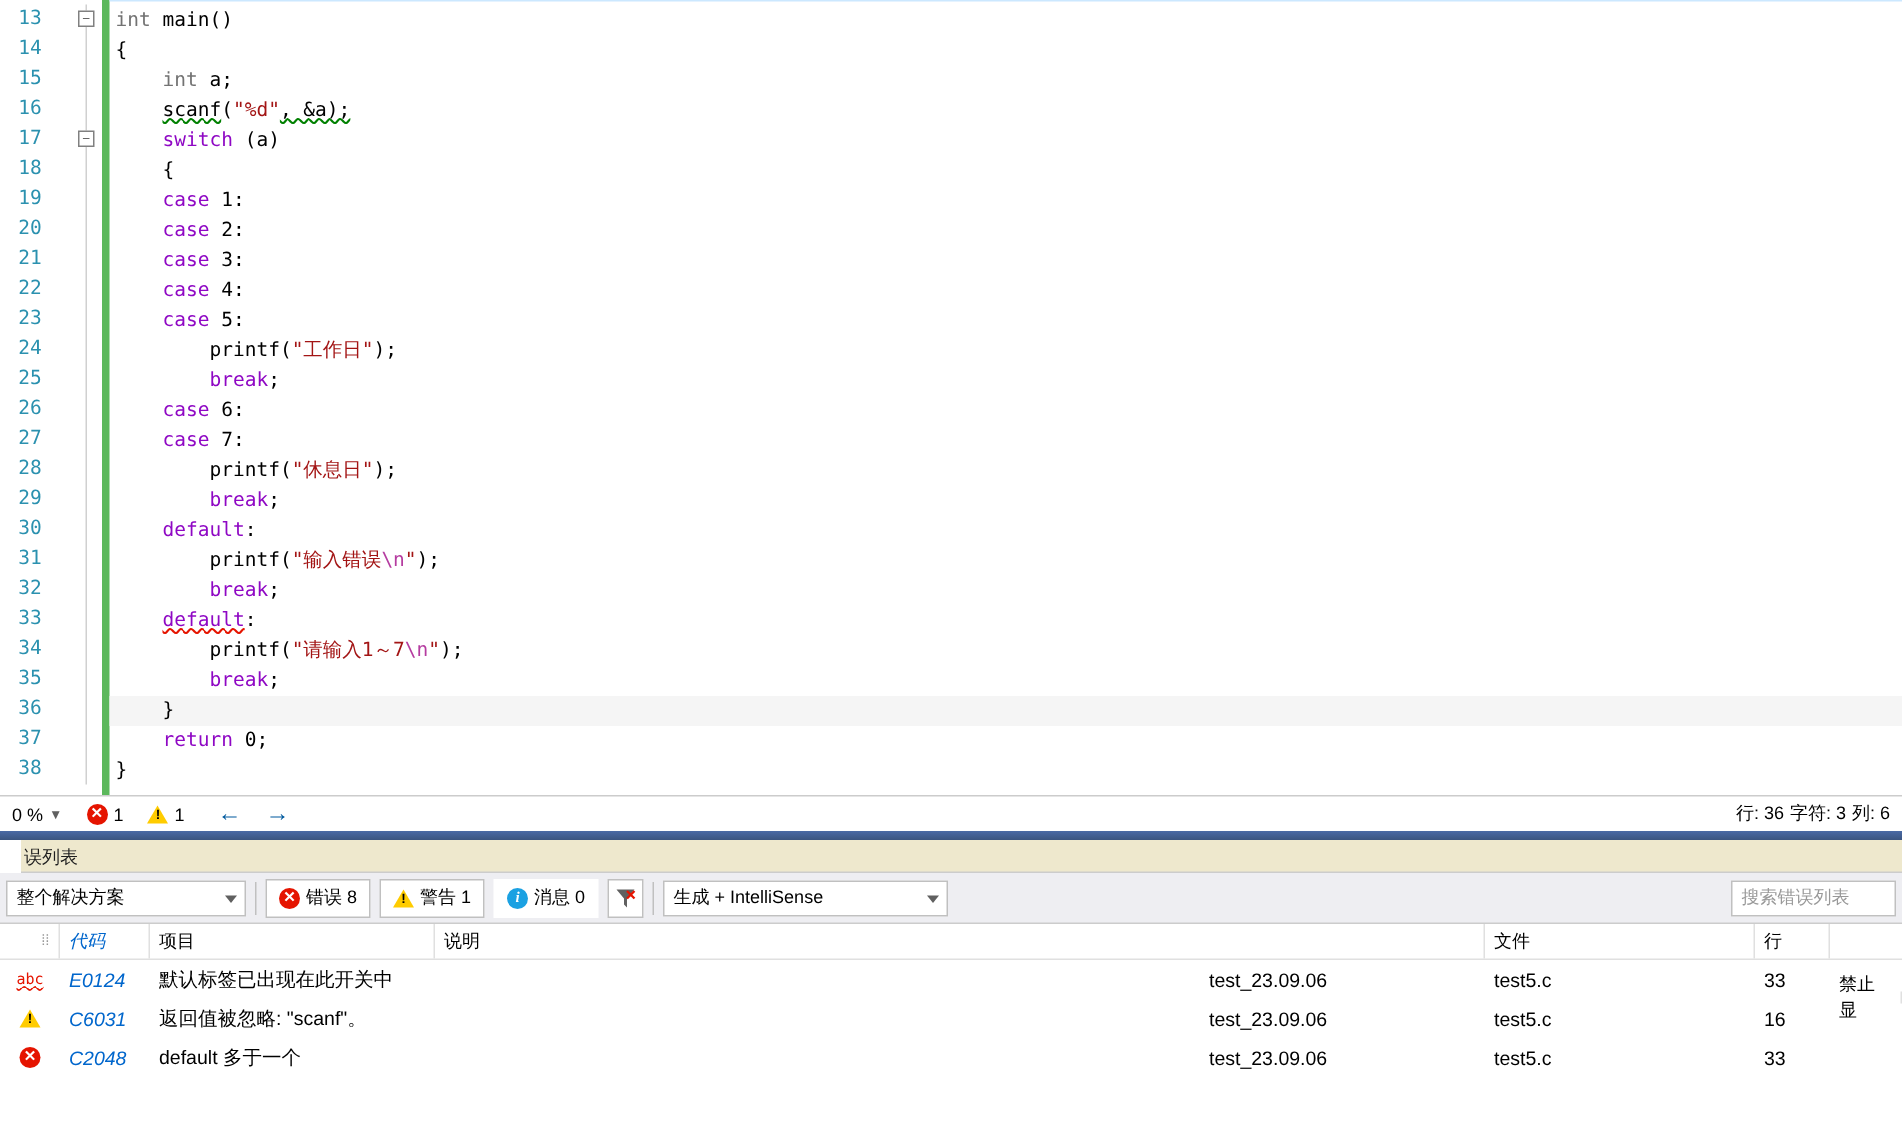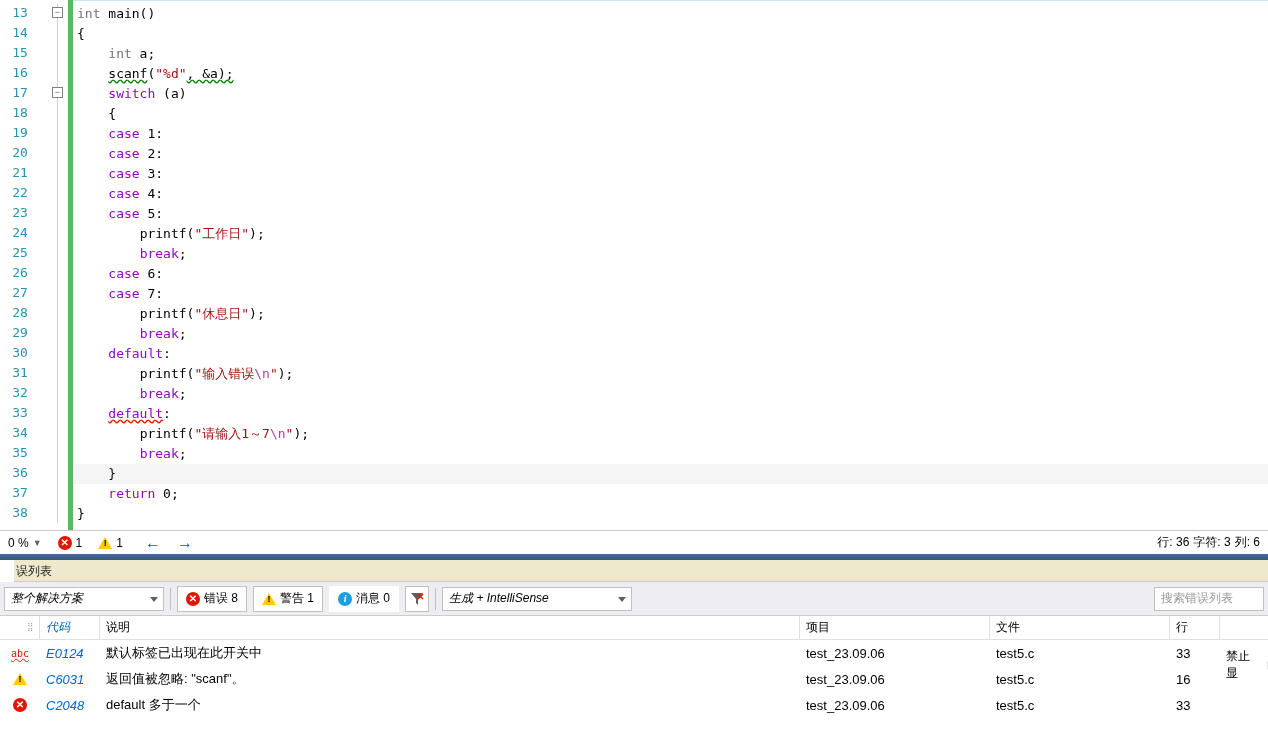--- a/index.html
+++ b/index.html
@@ -28,21 +28,21 @@
 .ico-warn { width:0; height:0; border-left:7px solid transparent; border-right:7px solid transparent; border-bottom:12px solid #ffcc00; position:relative; }
 .ico-warn::after { content:"!"; position:absolute; left:-2px; top:1px; font-size:9px; font-weight:bold; color:#000; width:4px; text-align:center; }
 .arrow-btn { color:#005a9e; font-size:16px; padding:0 6px; cursor:pointer; }
 .status-right { margin-left:auto; display:flex; gap:4px; padding-right:8px; color:#000; }
 
 .divider { position:absolute; top:554px; left:0; right:0; height:6px; background:#3b5998; background:linear-gradient(#4a6aa5,#3b5580); }
 
 .err-title { position:absolute; top:560px; left:14px; right:0; height:22px; background:#eee8cd; color:#1e1e1e; font-size:12px; line-height:22px; padding-left:2px; border-bottom:1px solid #ccc; }
 
 .err-toolbar { position:absolute; top:582px; left:0; right:0; height:34px; background:#eeeef2; display:flex; align-items:center; padding:4px; gap:6px; border-bottom:1px solid #ccc; }
-.dropdown { height:24px; border:1px solid #c0c0c0; background:#fff; padding:0 18px 0 6px; font-size:12px; position:relative; display:flex; align-items:center; min-width:90px;font-style:italic; }
+.dropdown { height:24px; border:1px solid #c0c0c0; background:#fff; padding:0 18px 0 6px; font-size:12px; position:relative; display:flex; align-items:center; min-width:90px; }
 .dropdown::after { content:""; position:absolute; right:5px; top:9px; border-left:4px solid transparent; border-right:4px solid transparent; border-top:5px solid #606060; }
 .tb-btn { height:26px; border:1px solid #c0c0c0; background:#fff; display:flex; align-items:center; gap:4px; padding:0 8px; font-size:12px; cursor:pointer; }
 .tb-btn.bare { border:1px solid transparent; }
 .vsep { width:1px; height:22px; background:#c0c0c0; }
 .ico-info { width:14px; height:14px; border-radius:50%; background:#1ba1e2; color:#fff; font-size:10px; line-height:14px; text-align:center; font-weight:bold; font-style:italic; font-family:serif; }
 .search-box { margin-left:auto; height:24px; border:1px solid #c0c0c0; background:#fff; padding:0 6px; font-size:12px; color:#999; width:110px; display:flex; align-items:center; }
 
 .err-header { position:absolute; top:616px; left:0; right:0; height:24px; background:#fff; display:flex; border-bottom:1px solid #e0e0e0; font-size:12px; }
 .err-header .col { border-right:1px solid #e0e0e0; padding:4px 6px; display:flex; align-items:center; }
 .err-rows { position:absolute; top:640px; left:0; right:0; }
@@ -156,22 +156,22 @@
       <span>生成 + IntelliSense</span>
     </div>
   <div class="search-box">
       <span>搜索错误列表</span>
     </div>
 </div>
 
 <div class="err-header">
   <div class="col col-icon" style="justify-content:flex-end;color:#999;font-size:10px">⁞⁞</div>
   <div class="col col-code">代码</div>
+  <div class="col col-proj">项目</div>
   <div class="col col-desc">说明</div>
-  <div class="col col-proj">项目</div>
   <div class="col col-file">文件</div>
   <div class="col col-line">行</div>
   <div class="col col-supp">禁止显</div>
 </div>
 
 <div class="err-rows" id="errrows">
     <div class="err-row">
       <div class="col col-icon">
         <span class="ico-abc">abc</span>
       </div>

